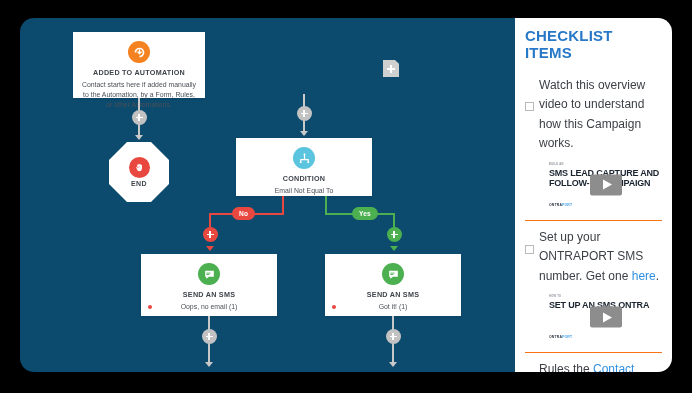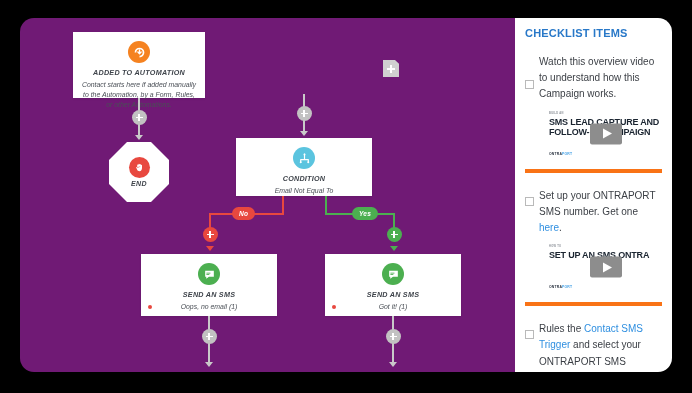--- a/index.html
+++ b/index.html
@@ -9,49 +9,47 @@
     font-family: "Liberation Sans", sans-serif;
     overflow: hidden;
   }
   #root { position: relative; width: 692px; height: 393px; }
 
   
   #canvas {
     position: absolute;
     left: 20px; top: 18px;
     width: 495px; height: 354px;
-    background: #701a75;
+    background: #0c4a6e;
     border-radius: 14px 0 0 14px;
     overflow: hidden;
-    font-style: italic;
   }
 
   
   #panel {
     position: absolute;
     left: 515px; top: 18px;
     width: 157px; height: 354px;
     background: #ffffff;
     border-radius: 0 14px 14px 0;
     overflow: hidden;
     padding: 9px 10px 0 10px;
   }
   #panel-title {
     color: #2878c8;
     font-weight: bold;
-    font-size: 11px;
+    font-size: 15px;
     letter-spacing: .2px;
     margin-bottom: 15px;
   }
   .chk-block { position: relative; padding-left: 14px; padding-bottom: 5px; }
-  .chk-block + .chk-block { border-top: 4px solid #f97316; }
+  .chk-block + .chk-block { border-top: 1px solid #f97316; padding-top: 7px; }
   .chk-text {
-    font-size: 10px; color: #3b3f45; line-height: 1.62;
+    font-size: 12px; color: #3b3f45; line-height: 1.62;
     margin-bottom: 5px;
-    margin-top: 15px;
   }
   .chk-text a, .lnk { color: #2f8fe0; text-decoration: none; }
   .chk-box {
     position: absolute; left: 0; top: 24px;
     width: 9px; height: 9px;
     border: 1px solid #b9b9b9; background: #fff;
   }
   .chk-block.first .chk-box { top: 26px; }
 
   

